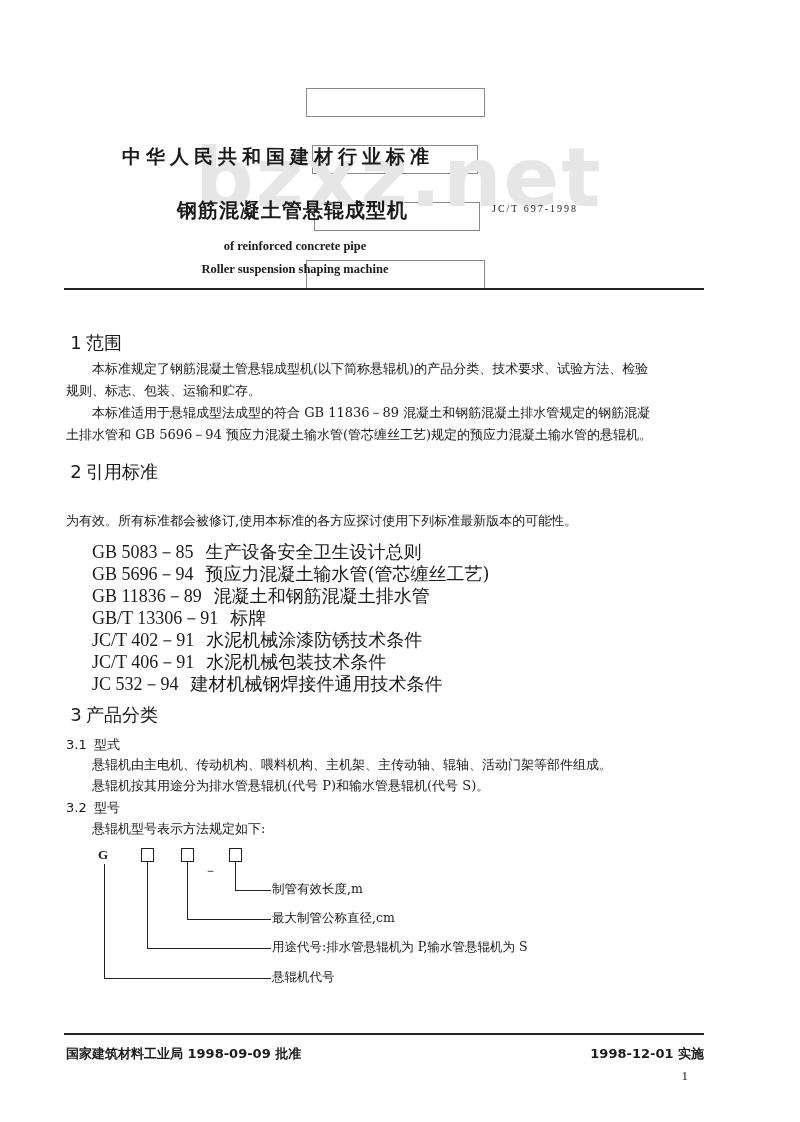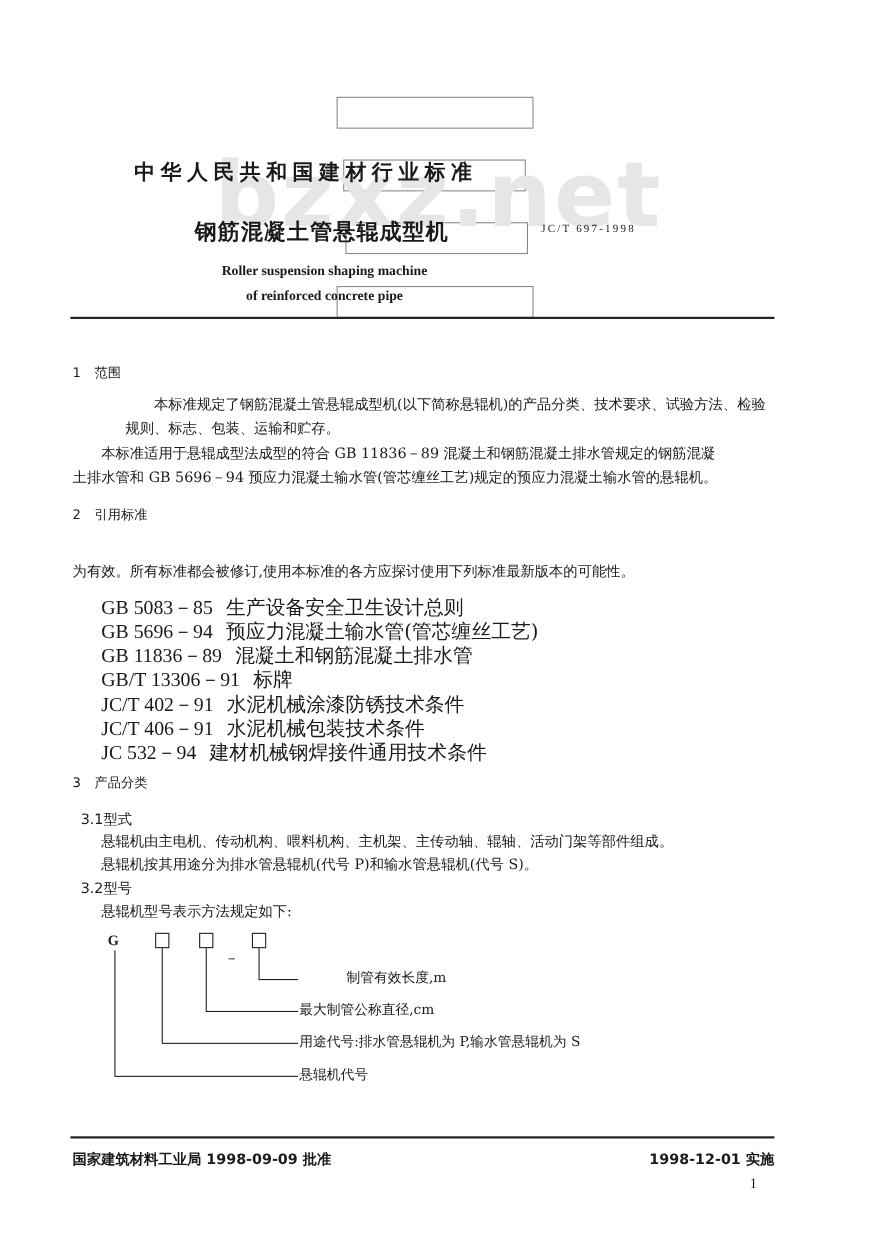--- a/index.html
+++ b/index.html
@@ -11,24 +11,24 @@
                font-weight: bold; font-size: 82px; color: #e6e6e6; letter-spacing: 2px; z-index: 0; }
   .industry { left: 122px; top: 127px; font-family: "DejaVu Sans", sans-serif; font-weight: bold;
               font-size: 19px; letter-spacing: 5px; z-index: 1; }
   .title-cn { left: 177px; top: 180px; font-family: "DejaVu Sans", sans-serif; font-weight: bold;
               font-size: 20px; letter-spacing: 1px; z-index: 1; }
   .code { left: 492px; top: 186px; font-family: "Liberation Serif", serif; font-size: 10px;
           letter-spacing: 2px; z-index: 1; }
   .title-en { left: 160px; top: 218px; width: 270px; text-align: center; font-family: "Liberation Serif", serif;
               font-weight: bold; font-size: 12.5px; line-height: 23px; z-index: 1; }
   .rule { position: absolute; left: 64px; width: 640px; height: 2px; background: #222; }
-  .h1 { position: absolute; left: 66px; font-family: "DejaVu Sans", sans-serif; font-size: 12px; }
+  .h1 { position: absolute; left: 66px; font-family: "DejaVu Sans", sans-serif; font-size: 18px; text-align: center; }
   .h1 .num { display: inline-block; width: 20px; }
   .h2 { position: absolute; left: 66px; font-family: "DejaVu Sans", sans-serif; font-size: 13px; }
-  .h2 .num { display: inline-block; width: 28px; text-align: right; }
+  .h2 .num { display: inline-block; width: 28px; }
   .para { position: absolute; left: 66px; width: 640px; font-size: 13px; line-height: 22px;
           font-family: "DejaVu Serif", serif; text-align: justify; }
   .para .indent { display: inline-block; width: 26px; }
   .ref { position: absolute; left: 92px; font-size: 18px; font-family: "DejaVu Serif", serif; }
   .ref .rc { display: inline-block; margin-right: 12px; font-family: "Liberation Serif", serif; }
   .line { position: absolute; font-size: 13px; font-family: "DejaVu Serif", serif; left: 92px; }
   .diag-letter { position: absolute; font-family: "Liberation Serif", serif; font-size: 13px; font-weight: bold; }
   .sq { position: absolute; width: 11px; height: 12px; border: 1px solid #222; }
   .vl { position: absolute; width: 1px; background: #222; }
   .hl { position: absolute; height: 1px; background: #222; }
@@ -45,30 +45,30 @@
 <div class="box" style="left:312px;top:145px;width:164px;height:27px;"></div>
 <div class="box" style="left:314px;top:202px;width:164px;height:27px;"></div>
 <div class="box" style="left:306px;top:260px;width:177px;height:27px;"></div>
 
 <div class="watermark">bzxz.net</div>
 
 <div class="abs industry">中华人民共和国建材行业标准</div>
 <div class="abs title-cn">钢筋混凝土管悬辊成型机</div>
 <div class="abs code">JC/T 697-1998</div>
 <div class="abs title-en">
+  <div>of reinforced concrete pipe</div>
   <div>Roller suspension shaping machine</div>
-  <div>of reinforced concrete pipe</div>
 </div>
 
 <div class="rule" style="top:288px;"></div>
 
 <div class="h1" style="top:331px;">
   <span class="num">1</span><span>范围</span>
 </div>
-<div class="para" style="top:358px;margin-left:48px;">
+<div class="para" style="top:358px;">
   <span class="indent"></span><span>本标准规定了钢筋混凝土管悬辊成型机(以下简称悬辊机)的产品分类、技术要求、试验方法、检验</span><br>
   <span>规则、标志、包装、运输和贮存。</span>
 </div>
 <div class="para" style="top:402px;">
   <span class="indent"></span><span>本标准适用于悬辊成型法成型的符合 GB 11836－89 混凝土和钢筋混凝土排水管规定的钢筋混凝</span><br>
   <span>土排水管和 GB 5696－94 预应力混凝土输水管(管芯缠丝工艺)规定的预应力混凝土输水管的悬辊机。</span>
 </div>
 
 <div class="h1" style="top:460px;">
   <span class="num">2</span><span>引用标准</span>
@@ -100,21 +100,21 @@
 
 <div>
   <div class="diag-letter" style="left:98px;top:847px;">G</div>
   <div class="sq" style="left:141px;top:848px;"></div>
   <div class="sq" style="left:181px;top:848px;"></div>
   <div class="abs" style="left:204px;top:845px;font-size:13px;">－</div>
   <div class="sq" style="left:229px;top:848px;"></div>
 
   <div class="vl" style="left:235px;top:862px;height:28px;"></div>
   <div class="hl" style="left:235px;top:890px;width:36px;"></div>
-  <div class="dlabel" style="left:272px;top:881px;margin-left:43px;">制管有效长度,m</div>
+  <div class="dlabel" style="left:272px;top:881px;">制管有效长度,m</div>
 
   <div class="vl" style="left:187px;top:862px;height:57px;"></div>
   <div class="hl" style="left:187px;top:919px;width:84px;"></div>
   <div class="dlabel" style="left:272px;top:910px;">最大制管公称直径,cm</div>
 
   <div class="vl" style="left:147px;top:862px;height:86px;"></div>
   <div class="hl" style="left:147px;top:948px;width:124px;"></div>
   <div class="dlabel" style="left:272px;top:939px;text-align:center;">用途代号:排水管悬辊机为 P,输水管悬辊机为 S</div>
 
   <div class="vl" style="left:104px;top:864px;height:114px;"></div>

